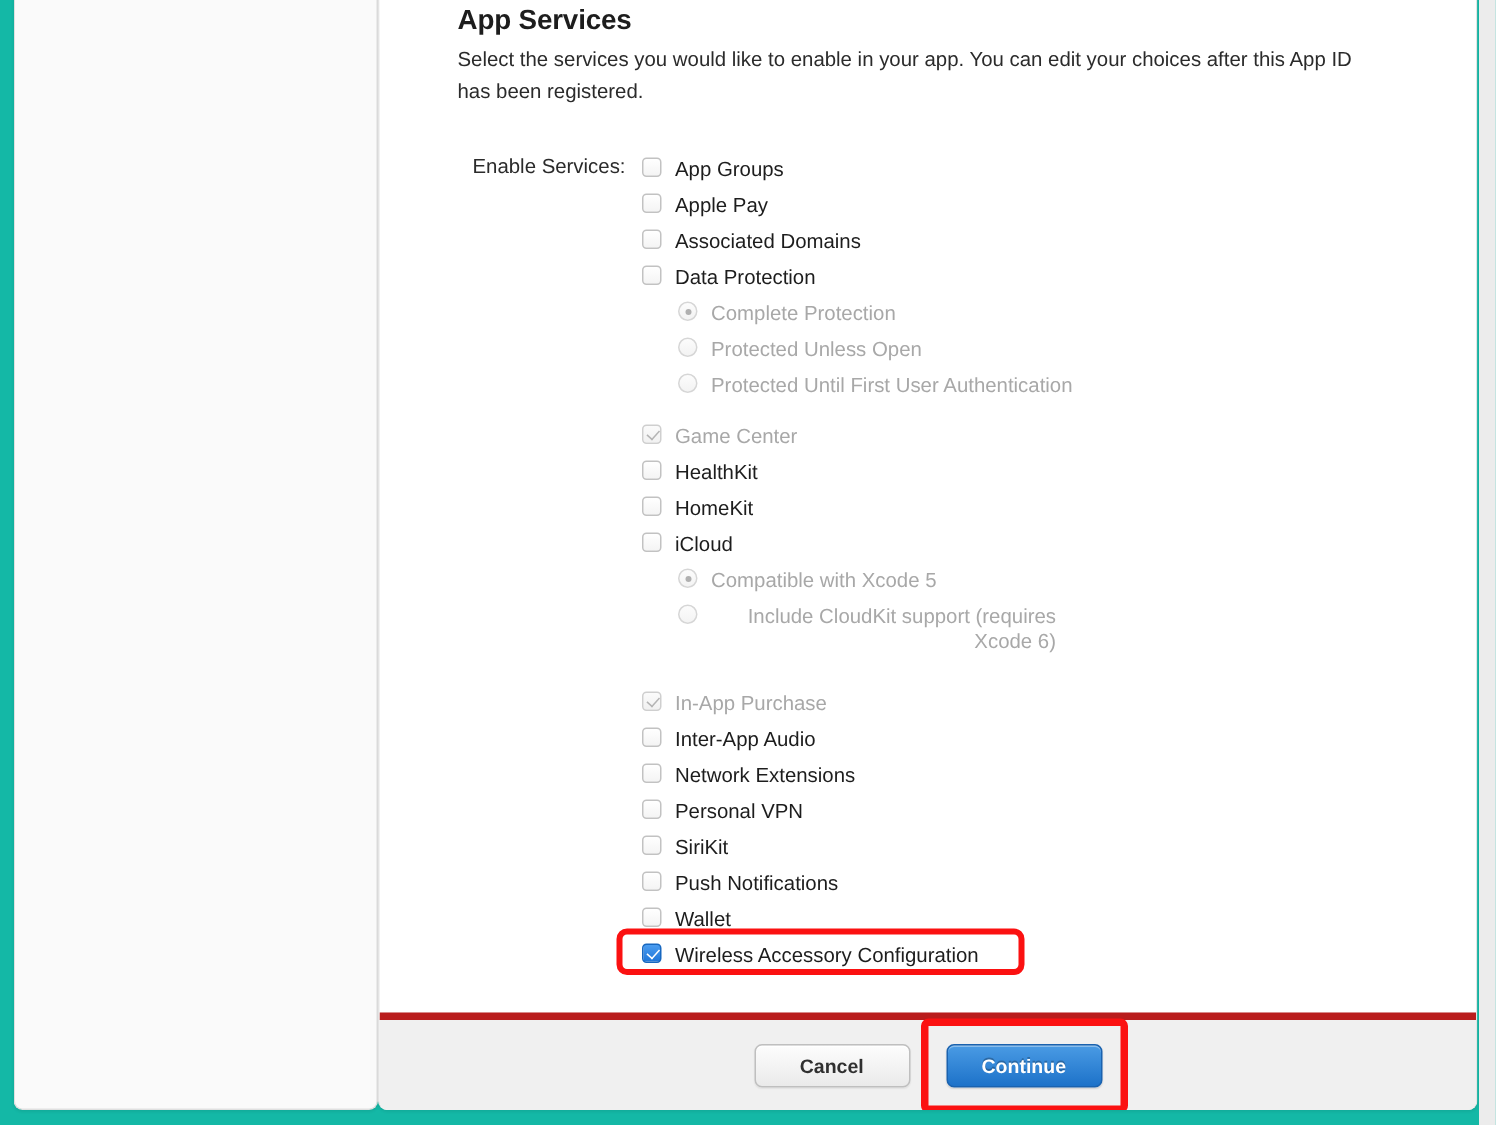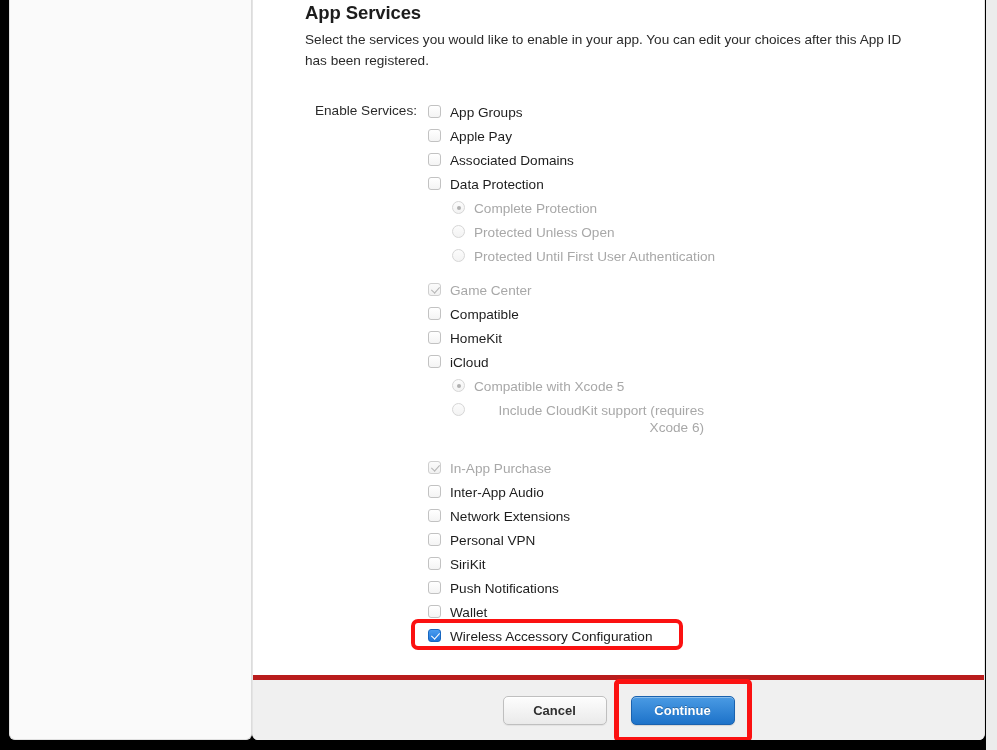--- a/index.html
+++ b/index.html
@@ -11,21 +11,21 @@
     background: #ececec;
     font-family: "Liberation Sans", sans-serif;
     -webkit-font-smoothing: antialiased;
   }
 
   
   #page {
     position: relative;
     width: 997px;
     height: 750px;
-    background: #000000;
+    background: #14b8a6;
   }
 
   
   #left-panel {
     position: absolute;
     left: 9px;
     top: -8px;
     width: 243px;
     height: 748px;
     background: #fafafa;
@@ -331,21 +331,21 @@
             <div class="subrow">
               <span class="radio"></span>
               <span class="subrow-label">Protected Until First User Authentication</span>
             </div>
             <div class="srow disabled spacer-top">
               <span class="cbox checked-disabled"></span>
               <span class="srow-label">Game Center</span>
             </div>
             <div class="srow">
               <span class="cbox"></span>
-              <span class="srow-label">Compatible</span>
+              <span class="srow-label">HealthKit</span>
             </div>
             <div class="srow">
               <span class="cbox"></span>
               <span class="srow-label">HomeKit</span>
             </div>
             <div class="srow">
               <span class="cbox"></span>
               <span class="srow-label">iCloud</span>
             </div>
             <div class="subrow">

